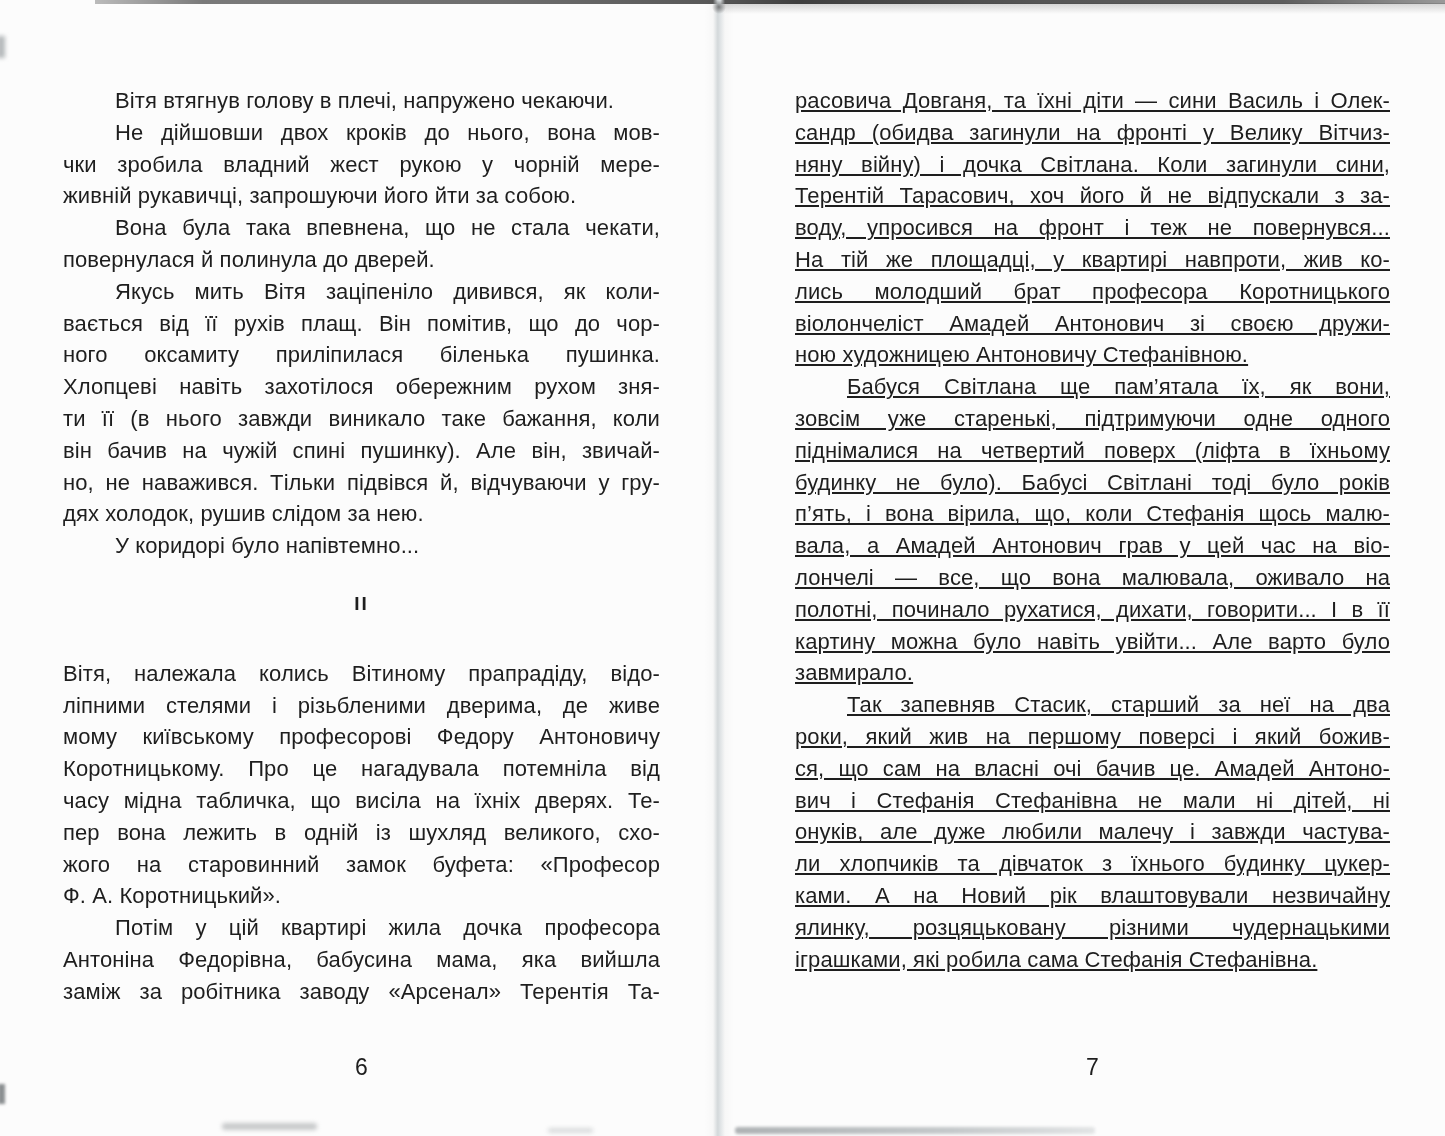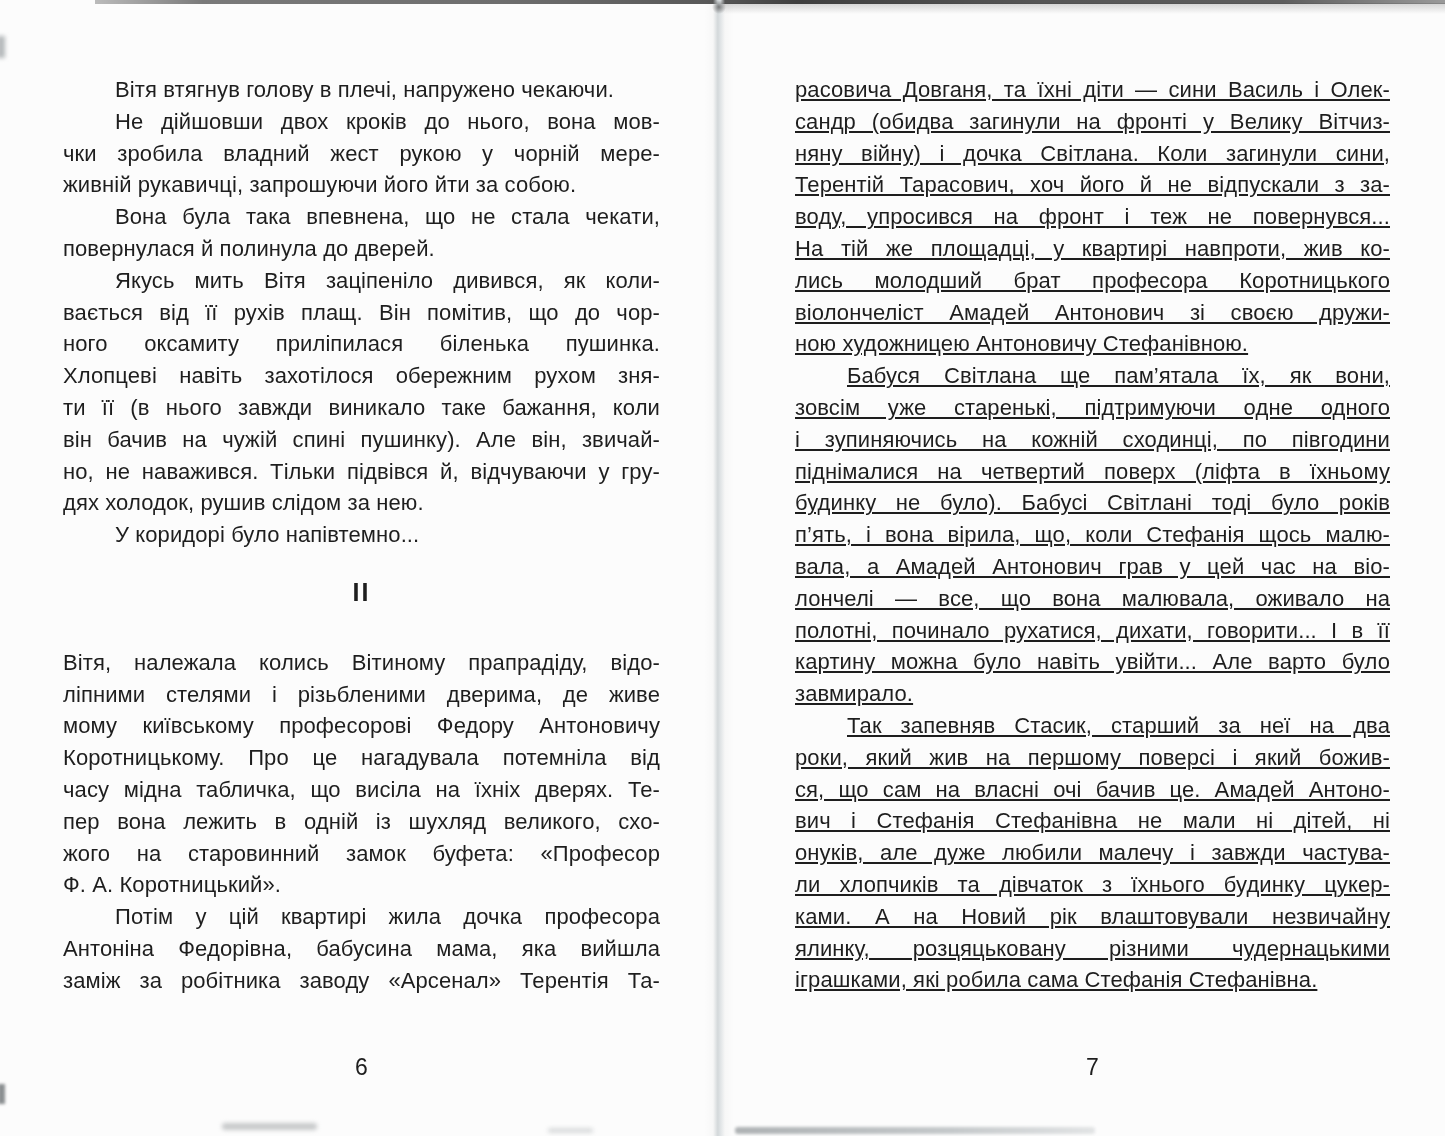--- a/index.html
+++ b/index.html
@@ -81,37 +81,37 @@
   .edge-mark-2 {
     position: absolute;
     left: -3px; top: 36px;
     width: 8px; height: 22px;
     background: #b5b9bb;
     filter: blur(2px);
   }
   
   .page {
     position: absolute;
-    top: 74px;
+    top: 85px;
     font-size: 22px;
     line-height: 31.8px;
     letter-spacing: 0.1px;
   }
   .page-left  { left: 63px;  width: 597px; }
   .page-right { left: 795px; width: 595px; text-decoration: underline; }
   .line {
     text-align: justify;
     text-align-last: justify;
     white-space: normal;
   }
   .line.first { padding-left: 52px; }
   .line.end   { text-align-last: left; }
   .heading {
     font-weight: 700;
-    font-size: 25px;
+    font-size: 19px;
     letter-spacing: 2px;
     text-align: center;
     margin: 26px 0 38px 0;
     line-height: 31.8px;
   }
   .pagenum {
     position: absolute;
     top: 1054px;
     font-size: 23px;
     text-align: center;
@@ -163,21 +163,20 @@
       <div class="line">сандр (обидва загинули на фронті у Велику Вітчиз-</div>
       <div class="line">няну війну) і дочка Світлана. Коли загинули сини,</div>
       <div class="line">Терентій Тарасович, хоч його й не відпускали з за-</div>
       <div class="line">воду, упросився на фронт і теж не повернувся...</div>
       <div class="line">На тій же площадці, у квартирі навпроти, жив ко-</div>
       <div class="line">лись молодший брат професора Коротницького</div>
       <div class="line">віолончеліст Амадей Антонович зі своєю дружи-</div>
       <div class="line end">ною художницею Антоновичу Стефанівною.</div>
       <div class="line first">Бабуся Світлана ще пам’ятала їх, як вони,</div>
       <div class="line">зовсім уже старенькі, підтримуючи одне одного</div>
-      <div class="line">і зупиняючись на кожній сходинці, по півгодини</div>
       <div class="line">піднімалися на четвертий поверх (ліфта в їхньому</div>
       <div class="line">будинку не було). Бабусі Світлані тоді було років</div>
       <div class="line">п’ять, і вона вірила, що, коли Стефанія щось малю-</div>
       <div class="line">вала, а Амадей Антонович грав у цей час на віо-</div>
       <div class="line">лончелі — все, що вона малювала, оживало на</div>
       <div class="line">полотні, починало рухатися, дихати, говорити... І в її</div>
       <div class="line">картину можна було навіть увійти... Але варто було</div>
       <div class="line end">завмирало.</div>
       <div class="line first">Так запевняв Стасик, старший за неї на два</div>
       <div class="line">роки, який жив на першому поверсі і який божив-</div>

